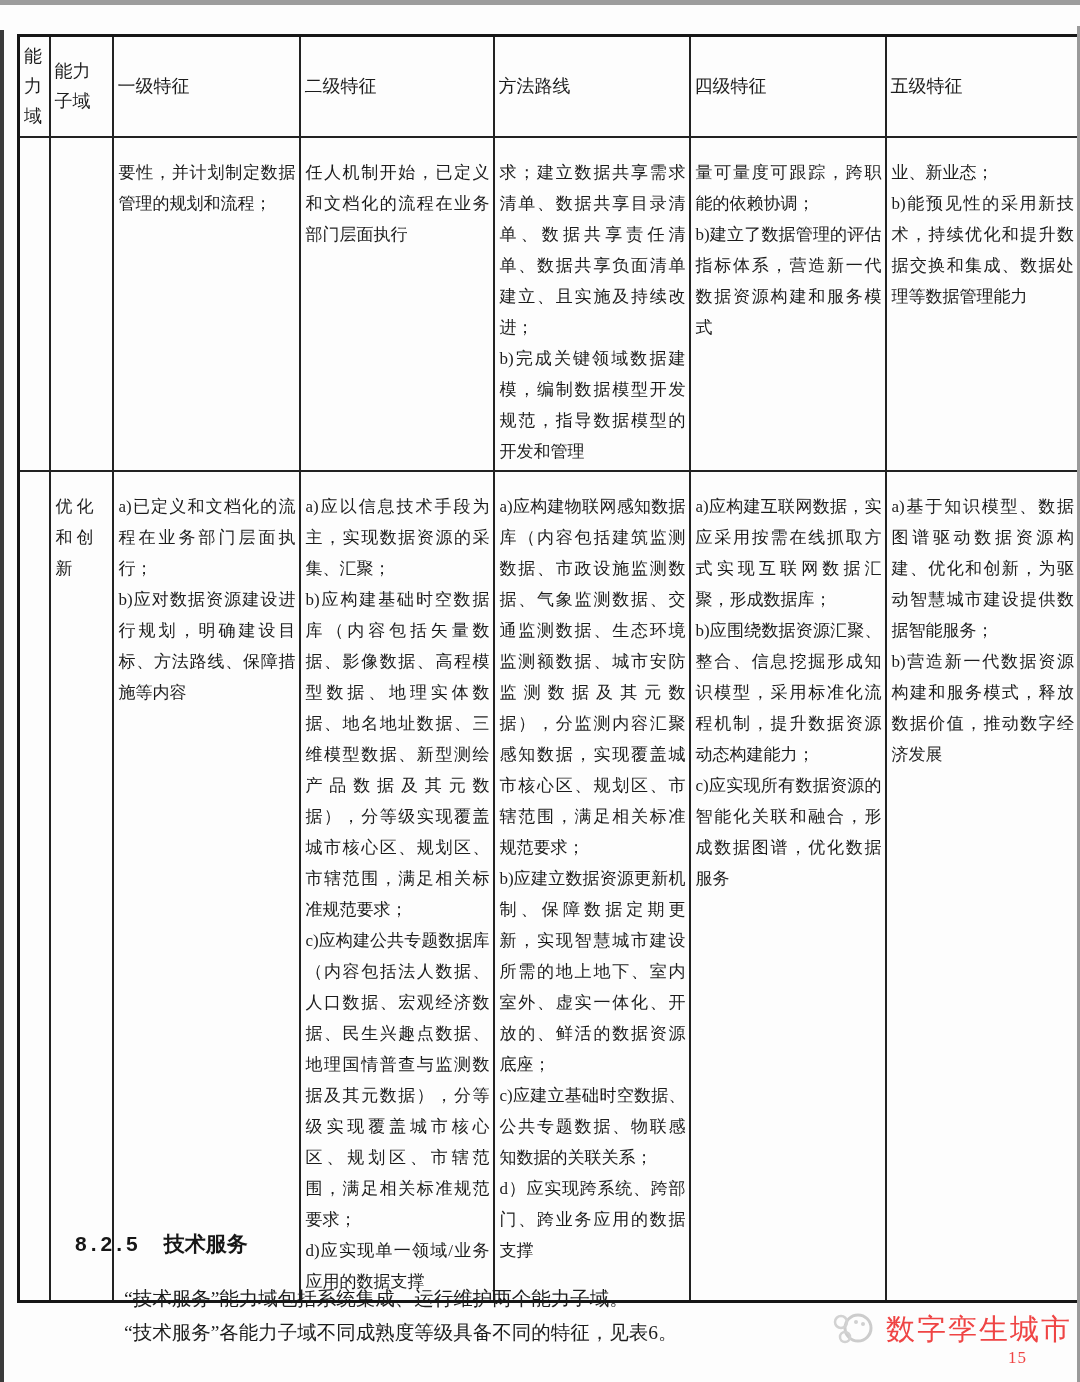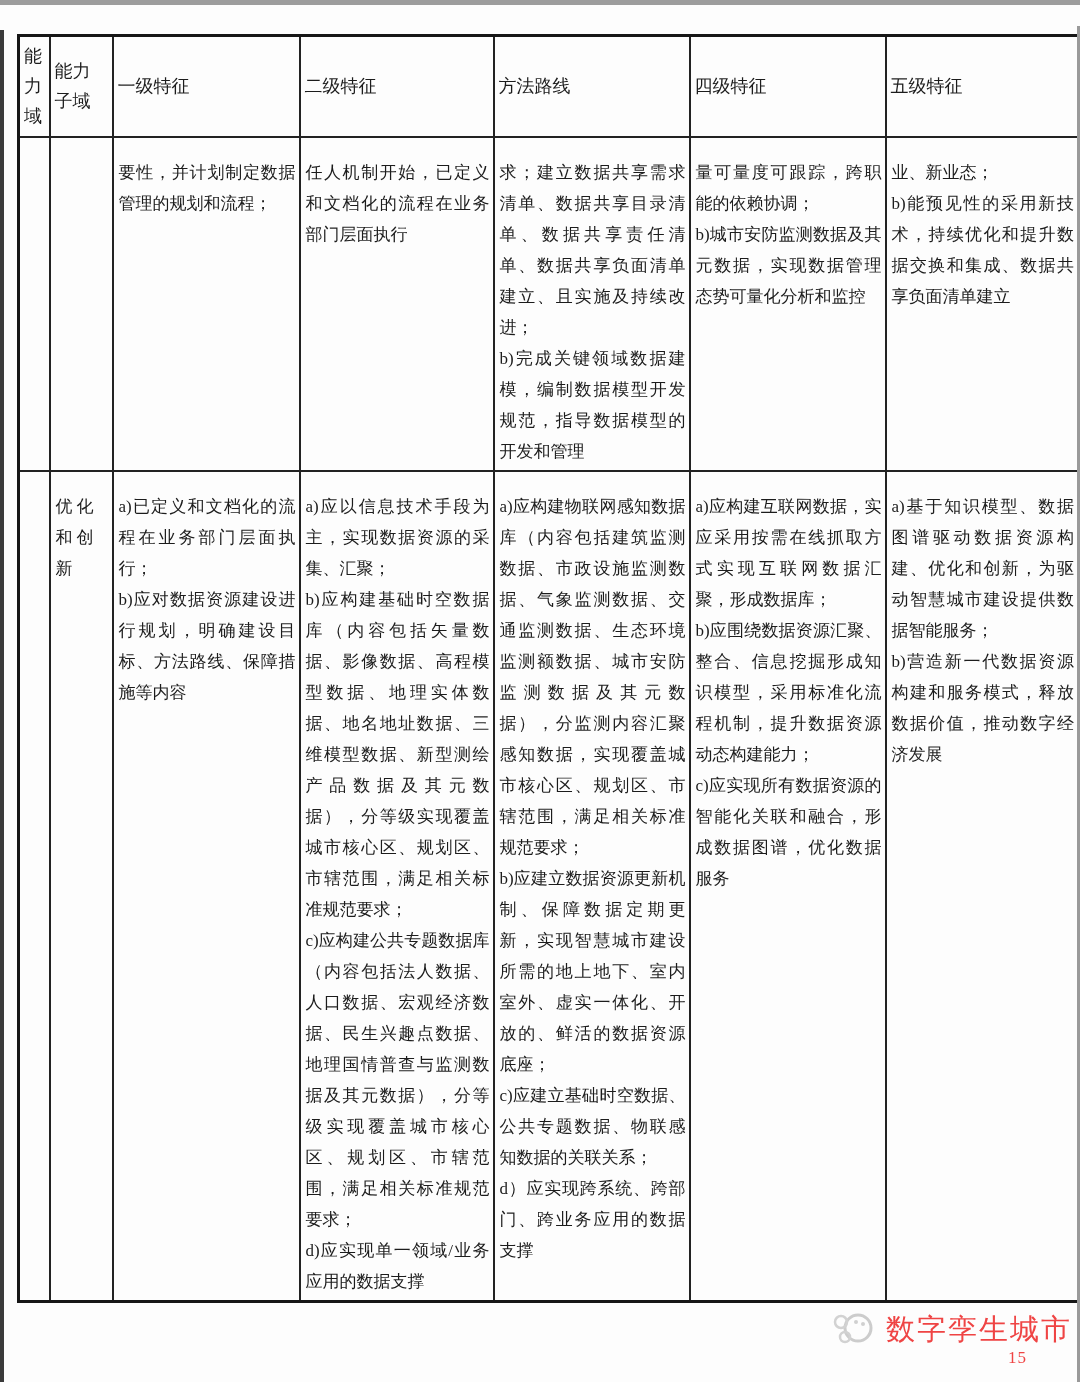--- a/index.html
+++ b/index.html
@@ -99,25 +99,25 @@
           </td>
         <td>
             <p class="cell-p">任人机制开始，已定义和文档化的流程在业务部门层面执行</p>
           </td>
         <td>
             <p class="cell-p">求；建立数据共享需求清单、数据共享目录清单、数据共享责任清单、数据共享负面清单建立、且实施及持续改进；</p>
             <p class="cell-p">b)完成关键领域数据建模，编制数据模型开发规范，指导数据模型的开发和管理</p>
           </td>
         <td>
             <p class="cell-p">量可量度可跟踪，跨职能的依赖协调；</p>
-            <p class="cell-p">b)城市安防监测数据及其元数据，实现数据管理态势可量化分析和监控</p>
+            <p class="cell-p">b)建立了数据管理的评估指标体系，营造新一代数据资源构建和服务模式</p>
           </td>
         <td>
             <p class="cell-p">业、新业态；</p>
-            <p class="cell-p">b)能预见性的采用新技术，持续优化和提升数据交换和集成、数据共享负面清单建立</p>
+            <p class="cell-p">b)能预见性的采用新技术，持续优化和提升数据交换和集成、数据处理等数据管理能力</p>
           </td>
       </tr>
       <tr class="r2">
         <td></td>
         <td class="sub">优化和创新</td>
         <td>
             <p class="cell-p">a)已定义和文档化的流程在业务部门层面执行；</p>
             <p class="cell-p">b)应对数据资源建设进行规划，明确建设目标、方法路线、保障措施等内容</p>
           </td>
         <td>
@@ -138,20 +138,27 @@
             <p class="cell-p">c)应实现所有数据资源的智能化关联和融合，形成数据图谱，优化数据服务</p>
           </td>
         <td>
             <p class="cell-p">a)基于知识模型、数据图谱驱动数据资源构建、优化和创新，为驱动智慧城市建设提供数据智能服务；</p>
             <p class="cell-p">b)营造新一代数据资源构建和服务模式，释放数据价值，推动数字经济发展</p>
           </td>
       </tr>
     </tbody>
   </table>
 
+  <div class="section">
+    <h3>
+      <span class="num">8.2.5</span><span>技术服务</span>
+    </h3>
+    <p>“技术服务”能力域包括系统集成、运行维护两个能力子域。</p>
+    <p>“技术服务”各能力子域不同成熟度等级具备不同的特征，见表6。</p>
+  </div>
 
   <div class="watermark">
     <span class="logo">
       <svg width="46" height="40" viewBox="0 0 46 40">
         <circle cx="26" cy="20" r="13" fill="none" stroke="#cccccc" stroke-width="3"></circle>
         <circle cx="9" cy="14" r="6" fill="none" stroke="#d2d2d2" stroke-width="2.5"></circle>
         <circle cx="13" cy="29" r="5" fill="none" stroke="#d2d2d2" stroke-width="2.5"></circle>
         <circle cx="24" cy="14" r="2" fill="#d0d0d0"></circle>
         <circle cx="31" cy="16" r="2" fill="#d0d0d0"></circle>
       </svg>

